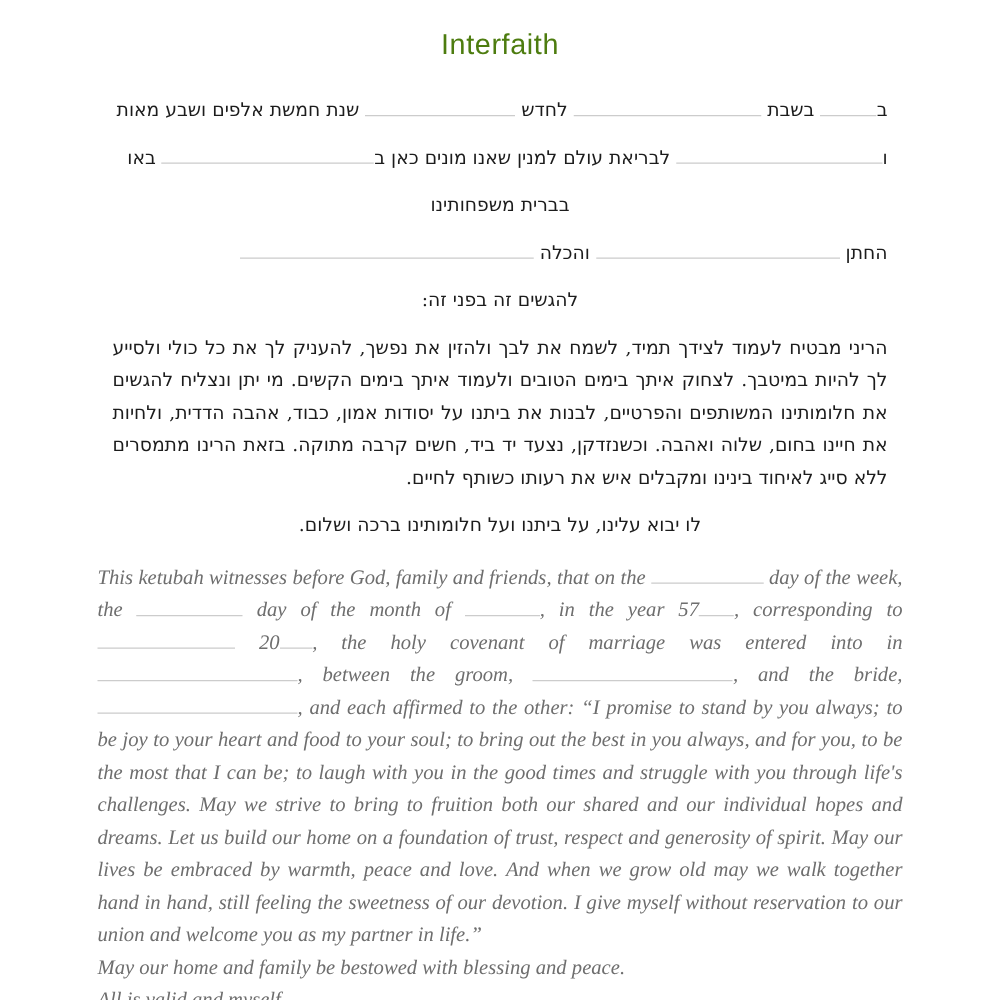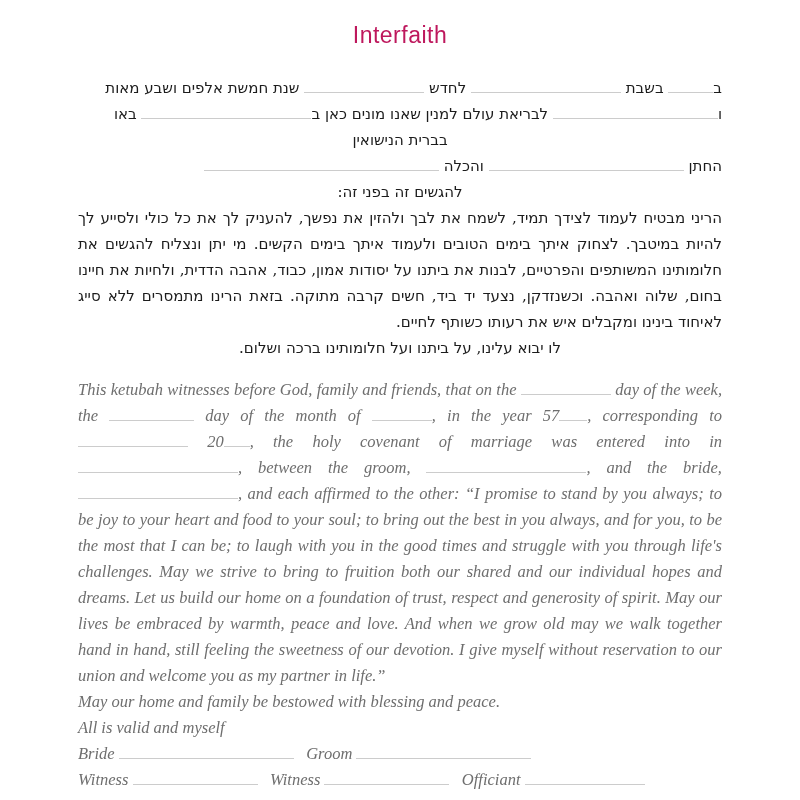--- a/index.html
+++ b/index.html
@@ -14,33 +14,33 @@
     background: #ffffff;
     overflow: hidden;
     box-sizing: border-box;
     padding: 22px 78px 0 78px;
   }
   .title {
     font-family: "Liberation Sans", sans-serif;
     font-weight: 400;
     font-size: 23px;
     letter-spacing: 0.5px;
-    color: #be185d;
+    color: #4d7c0f;
     text-align: center;
     margin: 0 0 26px 0;
   }
   
   .hebrew {
     direction: rtl;
     font-family: "DejaVu Serif", "DejaVu Sans", serif;
     font-size: 15px;
     color: #1c1c1c;
     line-height: 26px;
   }
-  .hebrew p { margin: 0; }
+  .hebrew p { margin: 12px; }
   .h-line   { text-align: right; }
   .h-center { text-align: center; }
   .h-para   { text-align: justify; }
   
   .english {
     margin-top: 16px;
     font-family: "Liberation Serif", "DejaVu Serif", serif;
     font-style: italic;
     font-size: 16.5px;
     color: #6e6e6e;
@@ -60,21 +60,21 @@
 </head>
 <body>
 
 <div class="page">
 
   <h1 class="title">Interfaith</h1>
 
   <div class="hebrew" dir="rtl">
     <p class="h-line">ב<span class="blank" style="width: 45px;"></span> בשבת <span class="blank" style="width: 150px;"></span> לחדש <span class="blank" style="width: 120px;"></span> שנת חמשת אלפים ושבע מאות</p>
     <p class="h-line">ו<span class="blank" style="width: 165px;"></span> לבריאת עולם למנין שאנו מונים כאן ב<span class="blank" style="width: 170px;"></span> באו</p>
-    <p class="h-center">בברית הנישואין</p>
+    <p class="h-center">בברית משפחותינו</p>
     <p class="h-line">החתן <span class="blank" style="width: 195px;"></span> והכלה <span class="blank" style="width: 235px;"></span></p>
     <p class="h-center">להגשים זה בפני זה:</p>
     <p class="h-para">הריני מבטיח לעמוד לצידך תמיד, לשמח את לבך ולהזין את נפשך, להעניק לך את כל כולי ולסייע לך להיות במיטבך. לצחוק איתך בימים הטובים ולעמוד איתך בימים הקשים. מי יתן ונצליח להגשים את חלומותינו המשותפים והפרטיים, לבנות את ביתנו על יסודות אמון, כבוד, אהבה הדדית, ולחיות את חיינו בחום, שלוה ואהבה. וכשנזדקן, נצעד יד ביד, חשים קרבה מתוקה. בזאת הרינו מתמסרים ללא סייג לאיחוד בינינו ומקבלים איש את רעותו כשותף לחיים.</p>
     <p class="h-center">לו יבוא עלינו, על ביתנו ועל חלומותינו ברכה ושלום.</p>
   </div>
 
   <div class="english">
     <p class="e-para">This ketubah witnesses before God, family and friends, that on the <span class="blank" style="width: 90px;"></span> day of the week, the <span class="blank" style="width: 85px;"></span> day of the month of <span class="blank" style="width: 60px;"></span>, in the year 57<span class="blank" style="width: 28px;"></span>, corresponding to <span class="blank" style="width: 110px;"></span> 20<span class="blank" style="width: 26px;"></span>, the holy covenant of marriage was entered into in <span class="blank" style="width: 160px;"></span>, between the groom, <span class="blank" style="width: 160px;"></span>, and the bride, <span class="blank" style="width: 160px;"></span>, and each affirmed to the other: “I promise to stand by you always; to be joy to your heart and food to your soul; to bring out the best in you always, and for you, to be the most that I can be; to laugh with you in the good times and struggle with you through life's challenges. May we strive to bring to fruition both our shared and our individual hopes and dreams. Let us build our home on a foundation of trust, respect and generosity of spirit. May our lives be embraced by warmth, peace and love. And when we grow old may we walk together hand in hand, still feeling the sweetness of our devotion. I give myself without reservation to our union and welcome you as my partner in life.”</p>
     <p class="e-center">May our home and family be bestowed with blessing and peace.</p>
     <p class="e-center">All is valid and myself</p>

